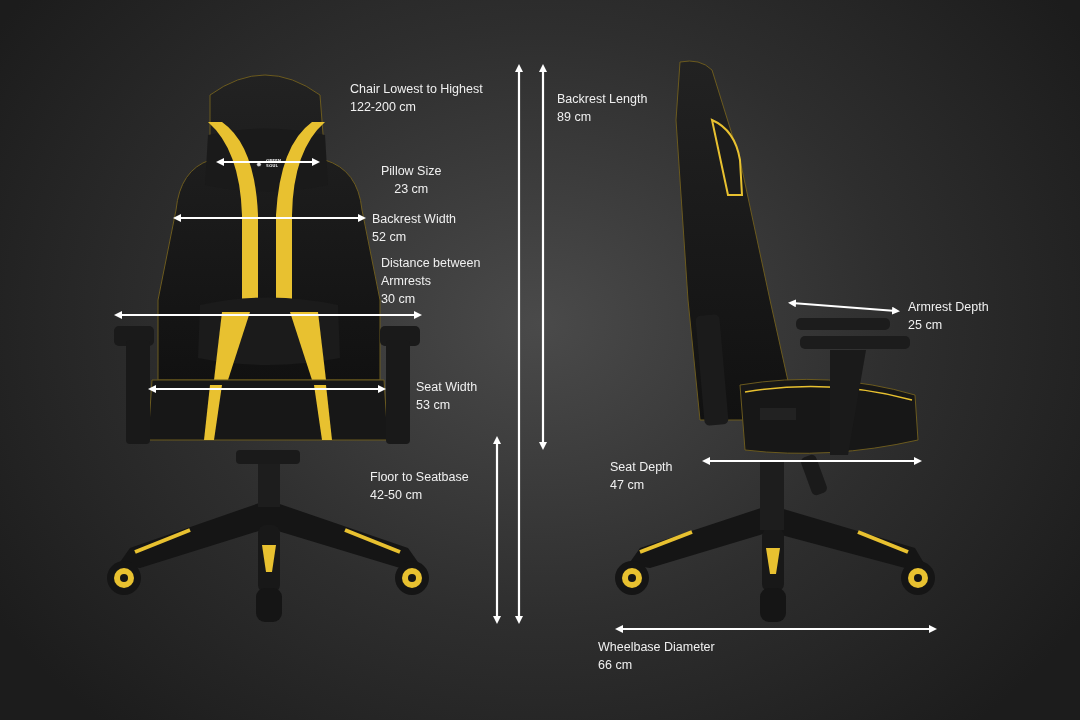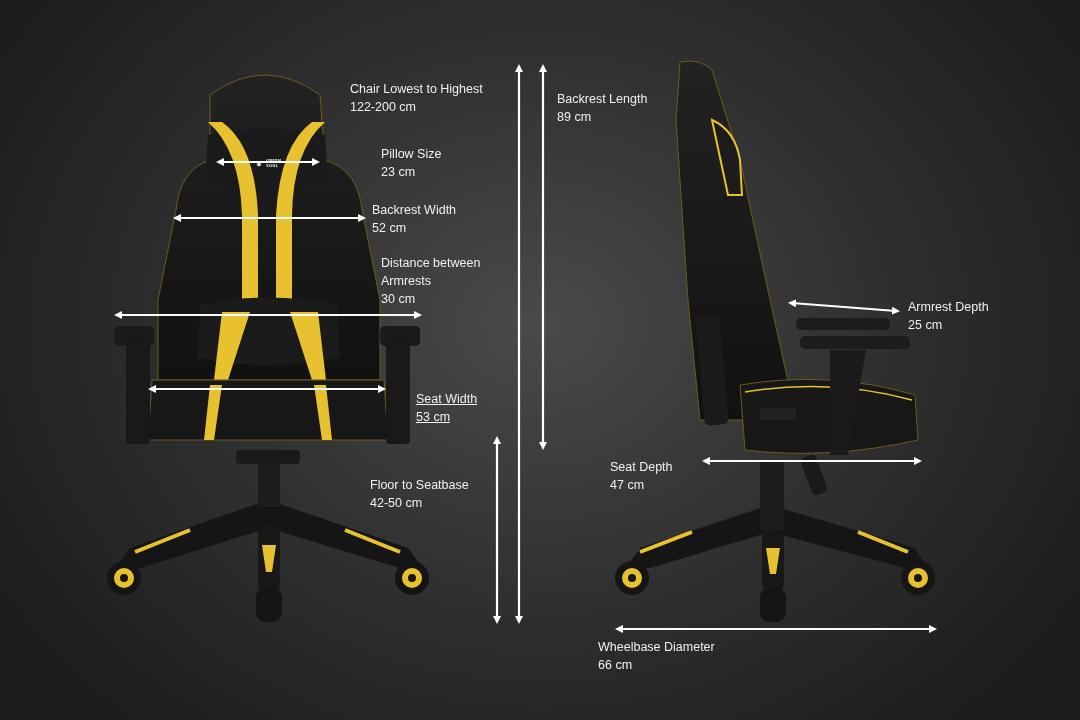--- a/index.html
+++ b/index.html
@@ -114,42 +114,42 @@
 <div class="lbl r" style="left:350px;top:80px;width:157px;">
   <div>Chair  Lowest to Highest</div>
   <div>122-200 cm</div>
 </div>
 
 <div class="lbl" style="left:557px;top:90px;">
   <div>Backrest Length</div>
   <div>89 cm</div>
 </div>
 
-<div class="lbl" style="left:381px;top:145px;">
+<div class="lbl" style="left:381px;top:162px;text-align:center;">
   <div>Pillow Size</div>
   <div>23 cm</div>
 </div>
 
-<div class="lbl" style="left:372px;top:201px;">
+<div class="lbl" style="left:372px;top:210px;">
   <div>Backrest Width</div>
   <div>52 cm</div>
 </div>
 
 <div class="lbl" style="left:381px;top:254px;">
   <div>Distance between</div>
   <div>Armrests</div>
   <div>30 cm</div>
 </div>
 
-<div class="lbl" style="left:416px;top:390px;text-decoration:underline;">
+<div class="lbl" style="left:416px;top:378px;">
   <div>Seat Width</div>
   <div>53 cm</div>
 </div>
 
-<div class="lbl r" style="left:370px;top:468px;width:117px;margin-top:8px;">
+<div class="lbl r" style="left:370px;top:468px;width:117px;">
   <div>Floor to Seatbase</div>
   <div>42-50 cm</div>
 </div>
 
 <div class="lbl" style="left:908px;top:298px;">
   <div>Armrest Depth</div>
   <div>25 cm</div>
 </div>
 
 <div class="lbl r" style="left:610px;top:452px;width:83px;margin-top:6px;">

